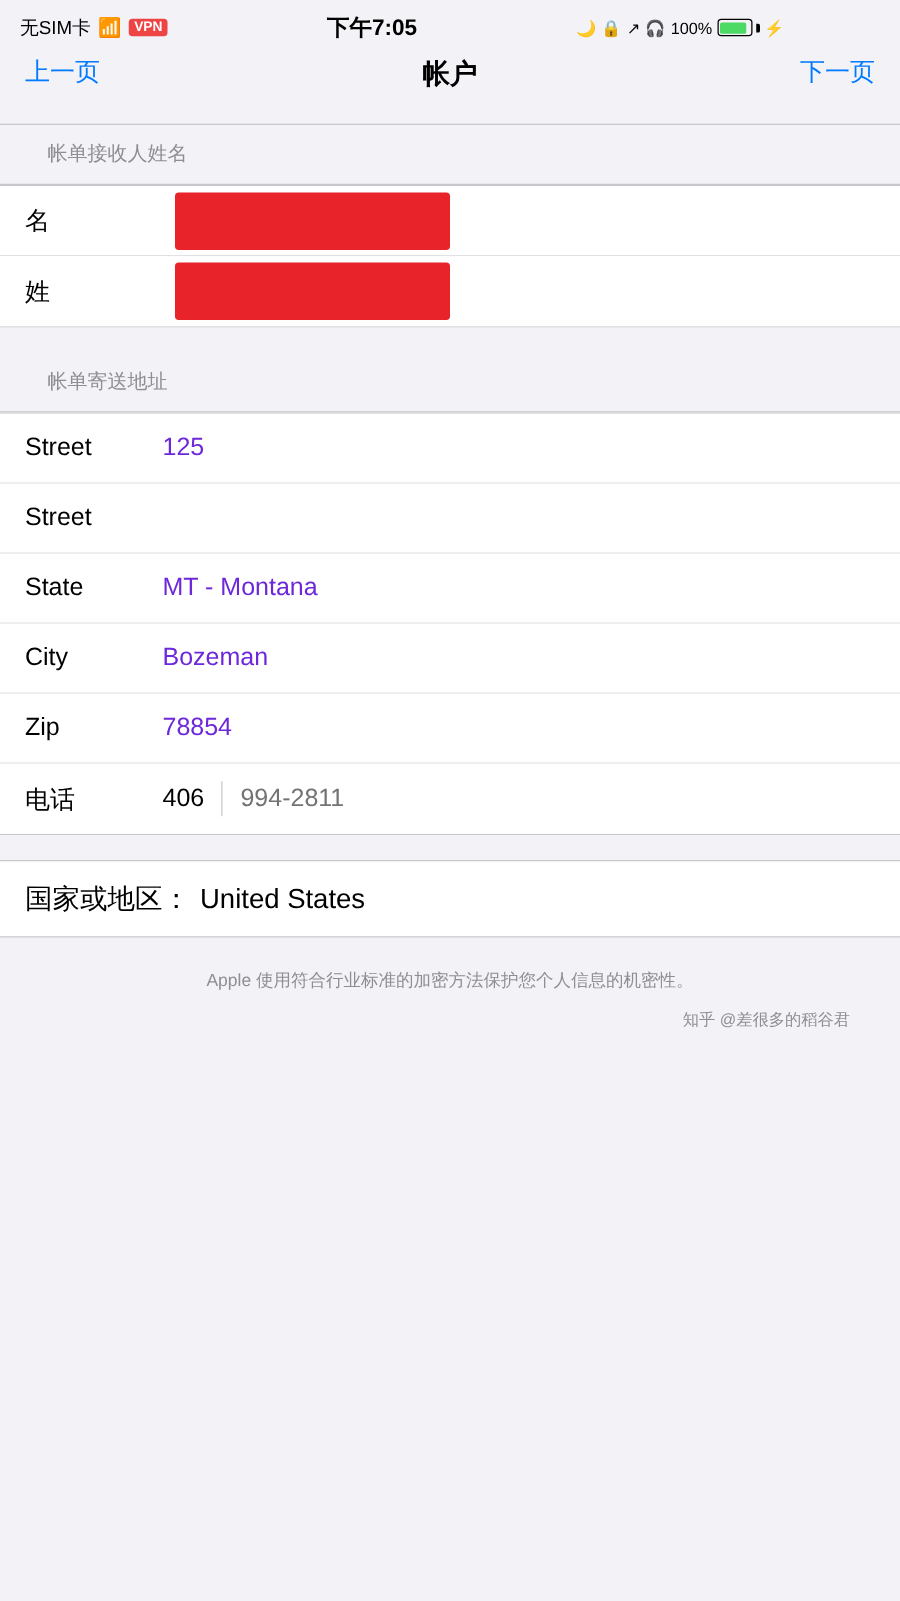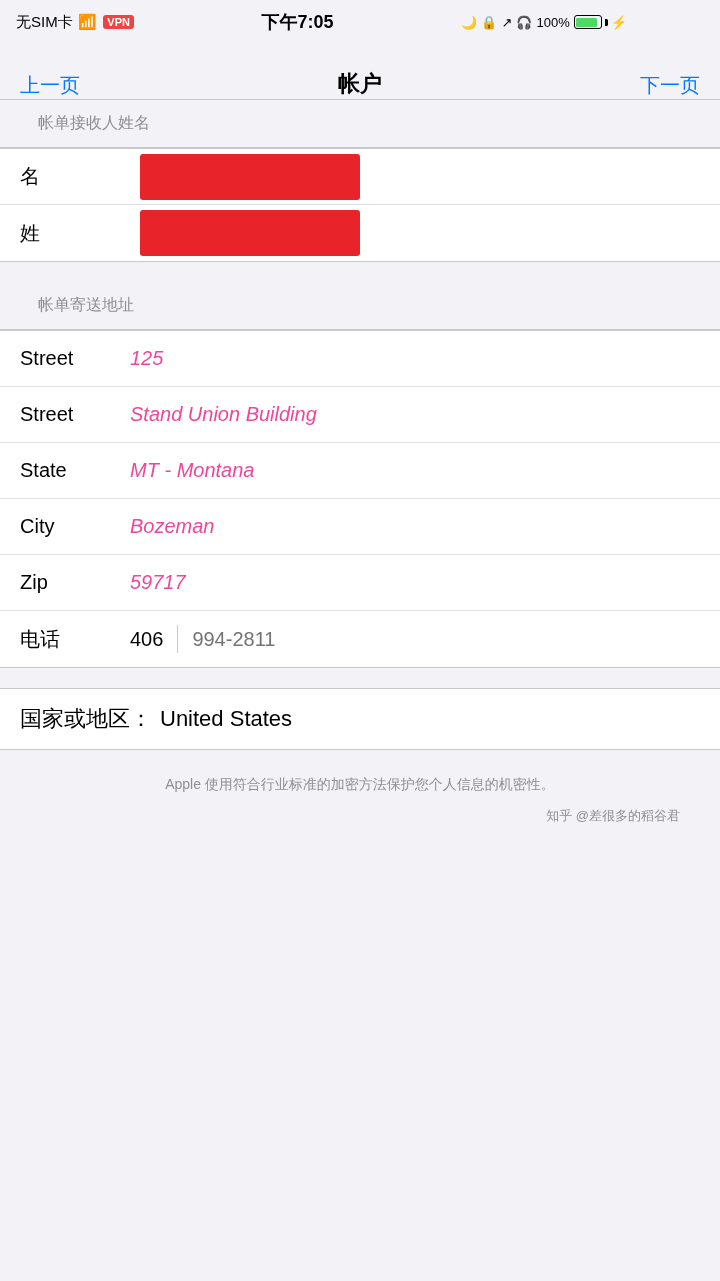--- a/index.html
+++ b/index.html
@@ -73,21 +73,21 @@
       margin-left: 1px;
     }
 
     
     .nav-bar {
       width: 720px;
       height: 56px;
       background: #f2f2f7;
       border-bottom: 1px solid #c8c8cc;
       display: flex;
-      align-items: flex-end;
+      align-items: flex-start;
       justify-content: space-between;
       padding: 0 20px;
     }
     .nav-button {
       color: #007aff;
       font-size: 20px;
       font-weight: 400;
       cursor: pointer;
     }
     .nav-title {
@@ -128,23 +128,22 @@
       border-bottom: none;
     }
     .form-label {
       font-size: 20px;
       color: #000;
       width: 110px;
       flex-shrink: 0;
     }
     .form-value {
       font-size: 20px;
-      color: #ec4899;
+      color: #6d28d9;
       flex: 1;
-      font-style: italic;
     }
     .form-input-placeholder {
       width: 220px;
       height: 46px;
       background: #e8232a;
       border-radius: 3px;
       margin-left: 10px;
     }
     .phone-row {
       display: flex;
@@ -268,33 +267,32 @@
   <span class="section-header-text">帐单寄送地址</span>
 </div>
 
 <div class="form-section">
   <div class="form-row">
     <span class="form-label">Street</span>
     <span class="form-value">125</span>
   </div>
   <div class="form-row">
     <span class="form-label">Street</span>
-    <span class="form-value">Stand Union Building</span>
   </div>
   <div class="form-row">
     <span class="form-label">State</span>
     <span class="form-value">MT - Montana</span>
   </div>
   <div class="form-row">
     <span class="form-label">City</span>
     <span class="form-value">Bozeman</span>
   </div>
   <div class="form-row">
     <span class="form-label">Zip</span>
-    <span class="form-value">59717</span>
+    <span class="form-value">78854</span>
   </div>
   <div class="form-row">
     <span class="form-label">电话</span>
     <div class="phone-row">
       <span class="phone-area">406</span>
       <div class="phone-divider"></div>
       <span class="phone-number">994-2811</span>
     </div>
   </div>
 </div>

